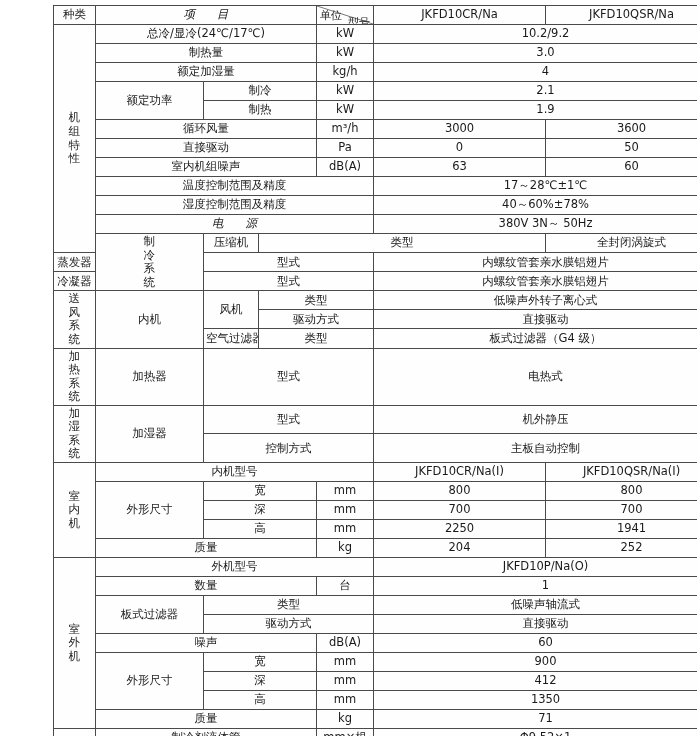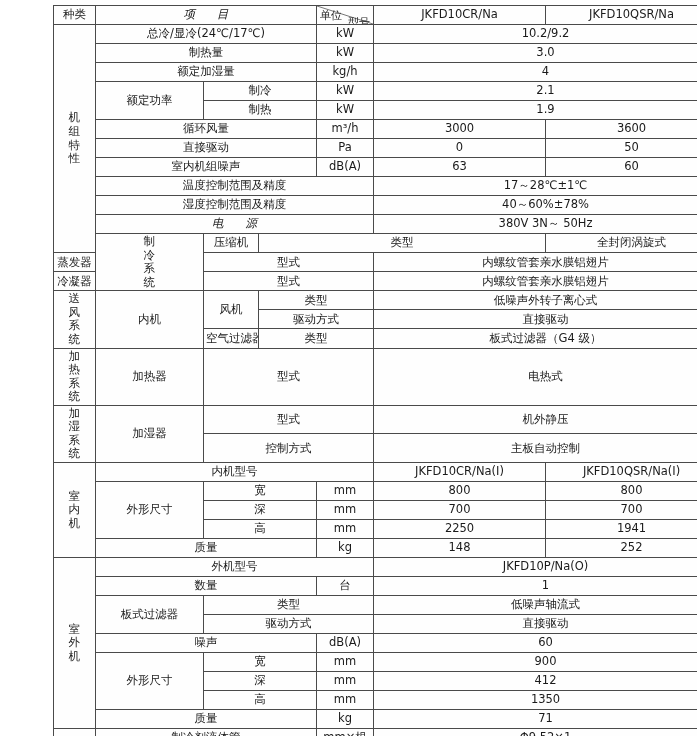--- a/index.html
+++ b/index.html
@@ -272,21 +272,21 @@
   </tr>
   <tr>
     <td colspan="2">高</td>
     <td>mm</td>
     <td>2250</td>
     <td>1941</td>
   </tr>
   <tr>
     <td colspan="3">质量</td>
     <td>kg</td>
-    <td>148</td>
+    <td>204</td>
     <td>252</td>
   </tr>
 
   <tr>
     <td class="vcat" rowspan="9">
       <span class="vtext">室外机</span>
     </td>
     <td colspan="4">外机型号</td>
     <td colspan="2">JKFD10P/Na(O)</td>
   </tr>

